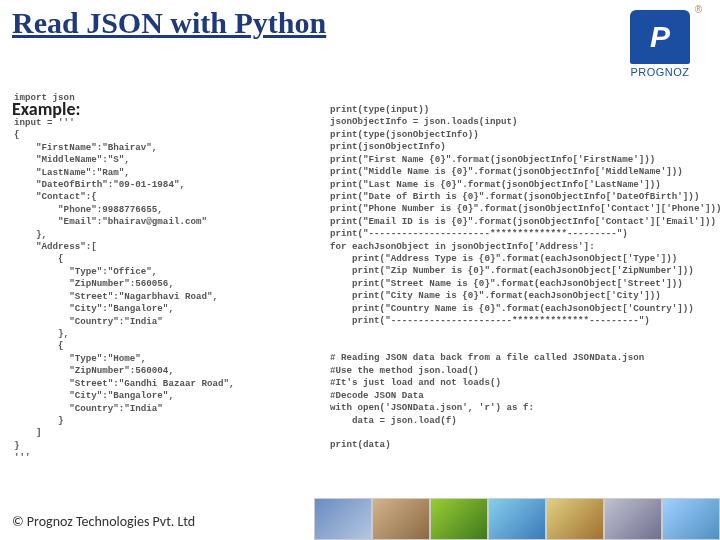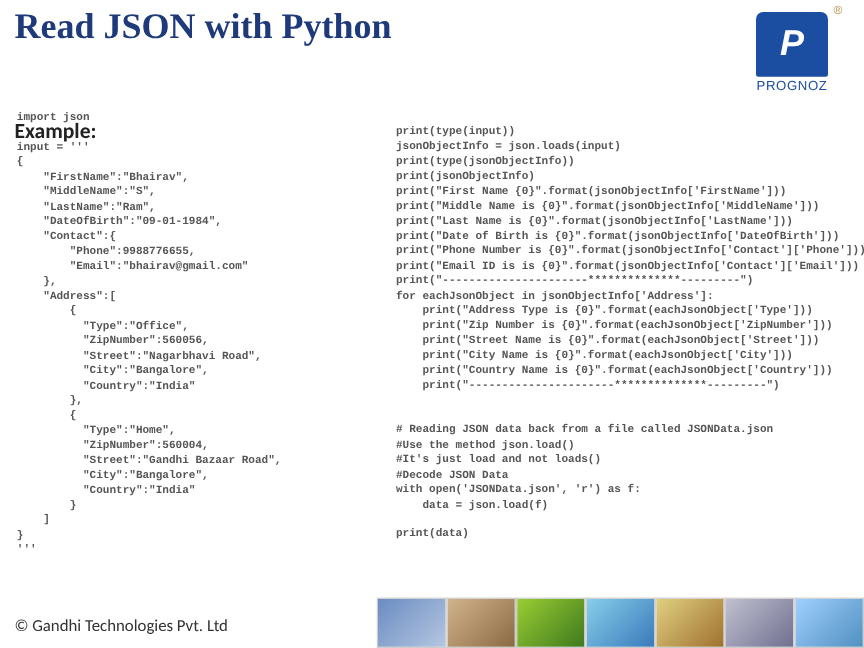--- a/index.html
+++ b/index.html
@@ -11,20 +11,21 @@
     position: relative;
     overflow: hidden;
   }
   .title {
     position: absolute;
     top: 6px;
     left: 12px;
     font-size: 30px;
     font-weight: bold;
     color: #1f3a7a;
+    text-decoration: underline;
   }
   .subtitle {
     position: absolute;
     top: 58px;
     left: 12px;
     font-size: 18px;
     font-weight: bold;
     color: #222;
     font-family: Calibri, Arial, sans-serif;
     margin-top: 40px;
@@ -181,21 +182,21 @@
 
 # Reading JSON data back from a file called JSONData.json
 #Use the method json.load()
 #It's just load and not loads()
 #Decode JSON Data
 with open('JSONData.json', 'r') as f:
     data = json.load(f)
 
 print(data)</pre>
 
-<div class="footer-text">© Gandhi Technologies Pvt. Ltd</div>
+<div class="footer-text">© Prognoz Technologies Pvt. Ltd</div>
 
 <div class="footer-strip">
   <div class="thumb t1"></div>
   <div class="thumb t2"></div>
   <div class="thumb t3"></div>
   <div class="thumb t4"></div>
   <div class="thumb t5"></div>
   <div class="thumb t6"></div>
   <div class="thumb t7"></div>
 </div>

